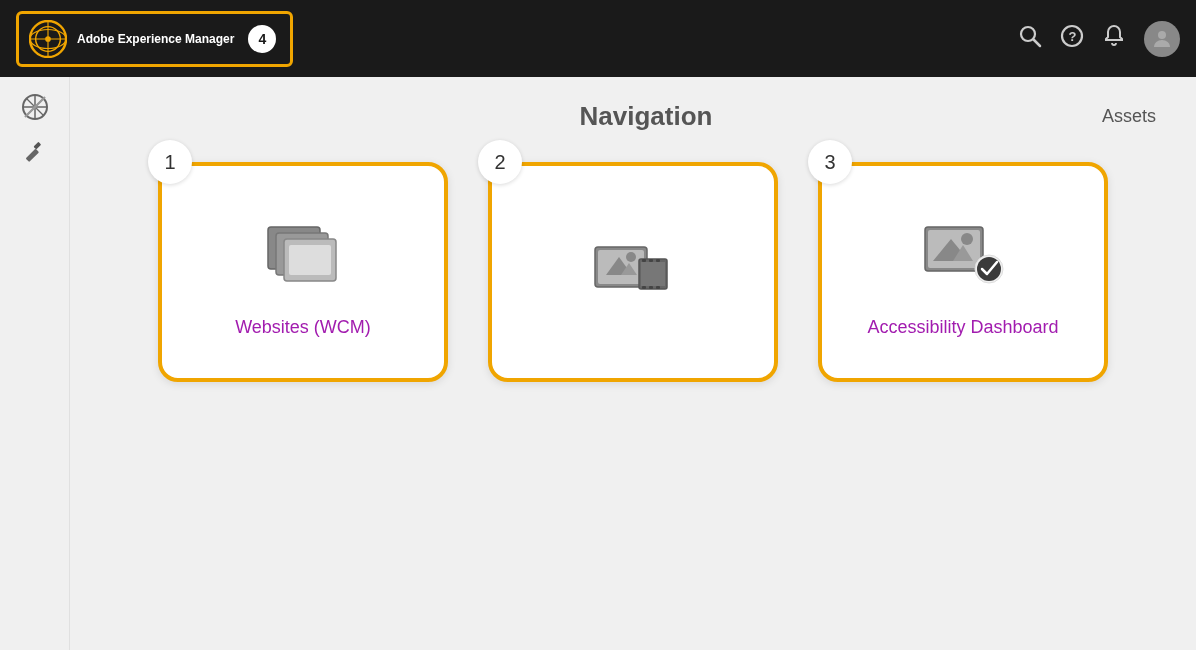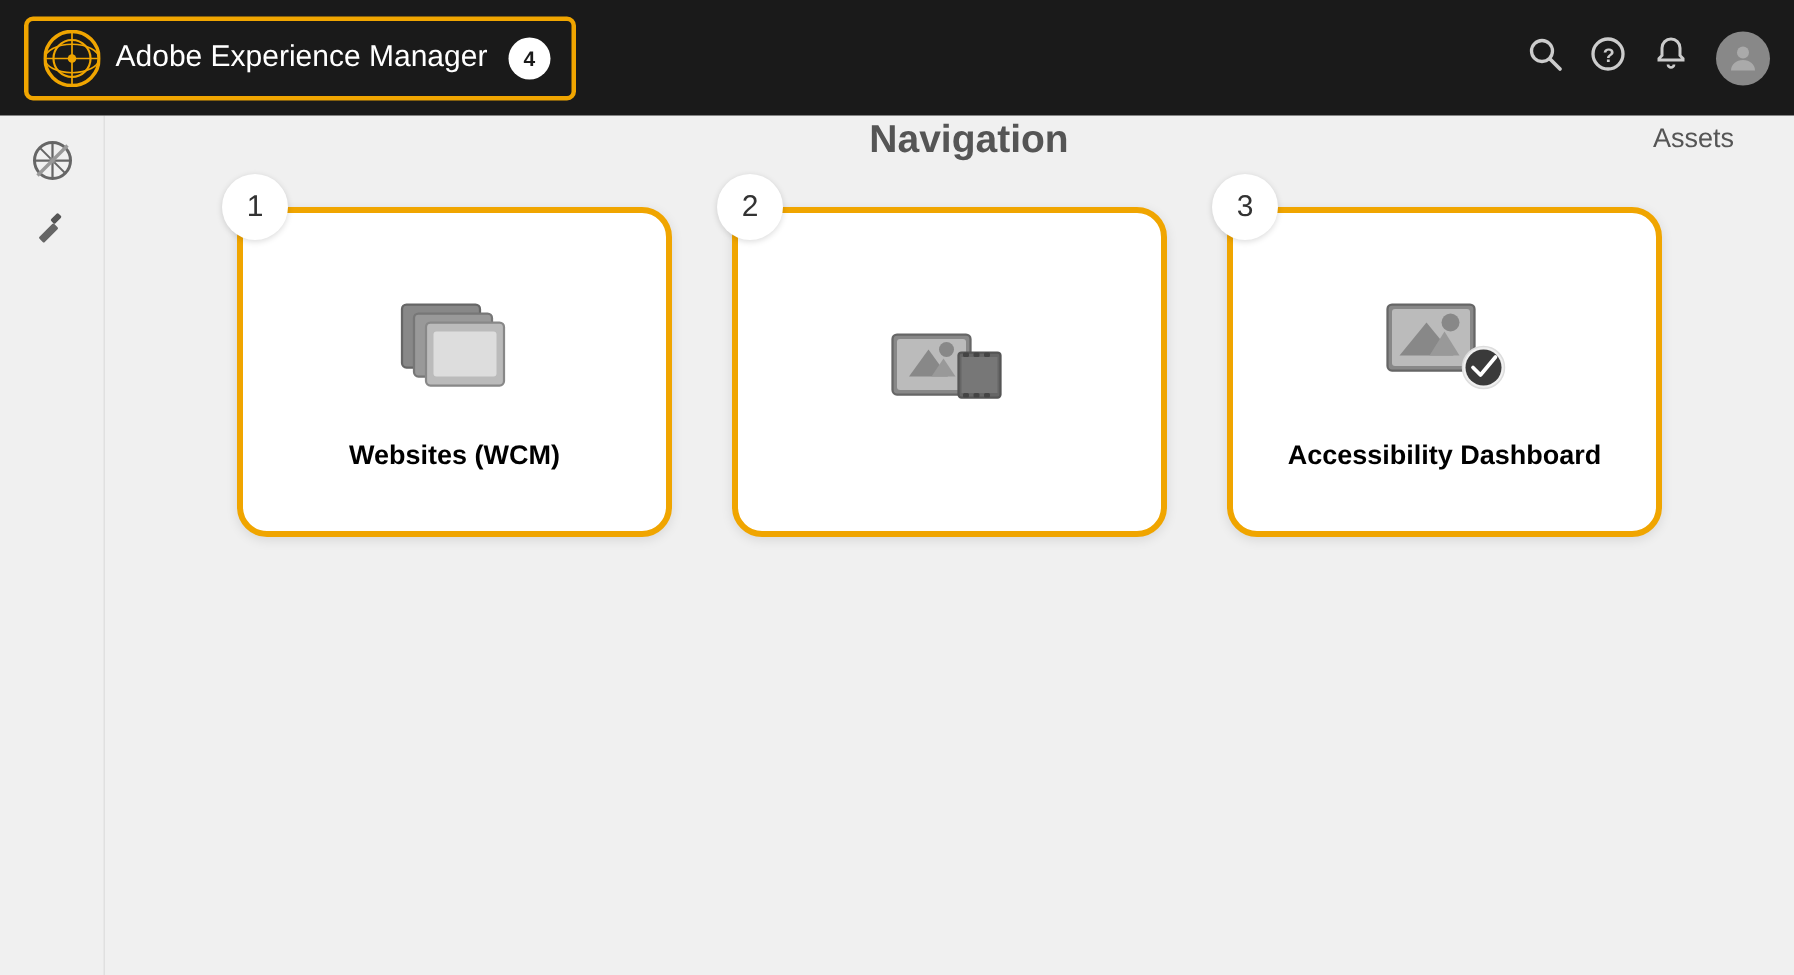--- a/index.html
+++ b/index.html
@@ -30,22 +30,22 @@
       gap: 10px;
     }
 
     .aem-logo {
       width: 38px;
       height: 38px;
     }
 
     .header-title {
       color: #ffffff;
-      font-size: 20px;
-      font-weight: 400;
+      font-size: 12px;
+      font-weight: 700;
       white-space: nowrap;
     }
 
     .notification-badge {
       background: white;
       color: #1a1a1a;
       border-radius: 50%;
       width: 28px;
       height: 28px;
       display: flex;
@@ -106,21 +106,21 @@
       font-size: 22px;
       cursor: pointer;
       display: flex;
       align-items: center;
       justify-content: center;
     }
 
     
     .main-content {
       flex: 1;
-      padding: 0 40px;
+      padding: 24px 40px;
       position: relative;
     }
 
     .nav-header {
       display: flex;
       align-items: center;
       justify-content: space-between;
       margin-bottom: 30px;
     }
 
@@ -191,22 +191,22 @@
 
     .card-icon-area {
       display: flex;
       align-items: center;
       justify-content: center;
       height: 90px;
     }
 
     .card-label {
       font-size: 18px;
-      color: #000000;
-      font-weight: 700;
+      color: #a21caf;
+      font-weight: 400;
       text-align: center;
     }
   </style>
 </head>
 <body>
 
 <div class="header">
   <div class="header-left">
 
     <svg class="aem-logo" viewBox="0 0 40 40" xmlns="http://www.w3.org/2000/svg">

